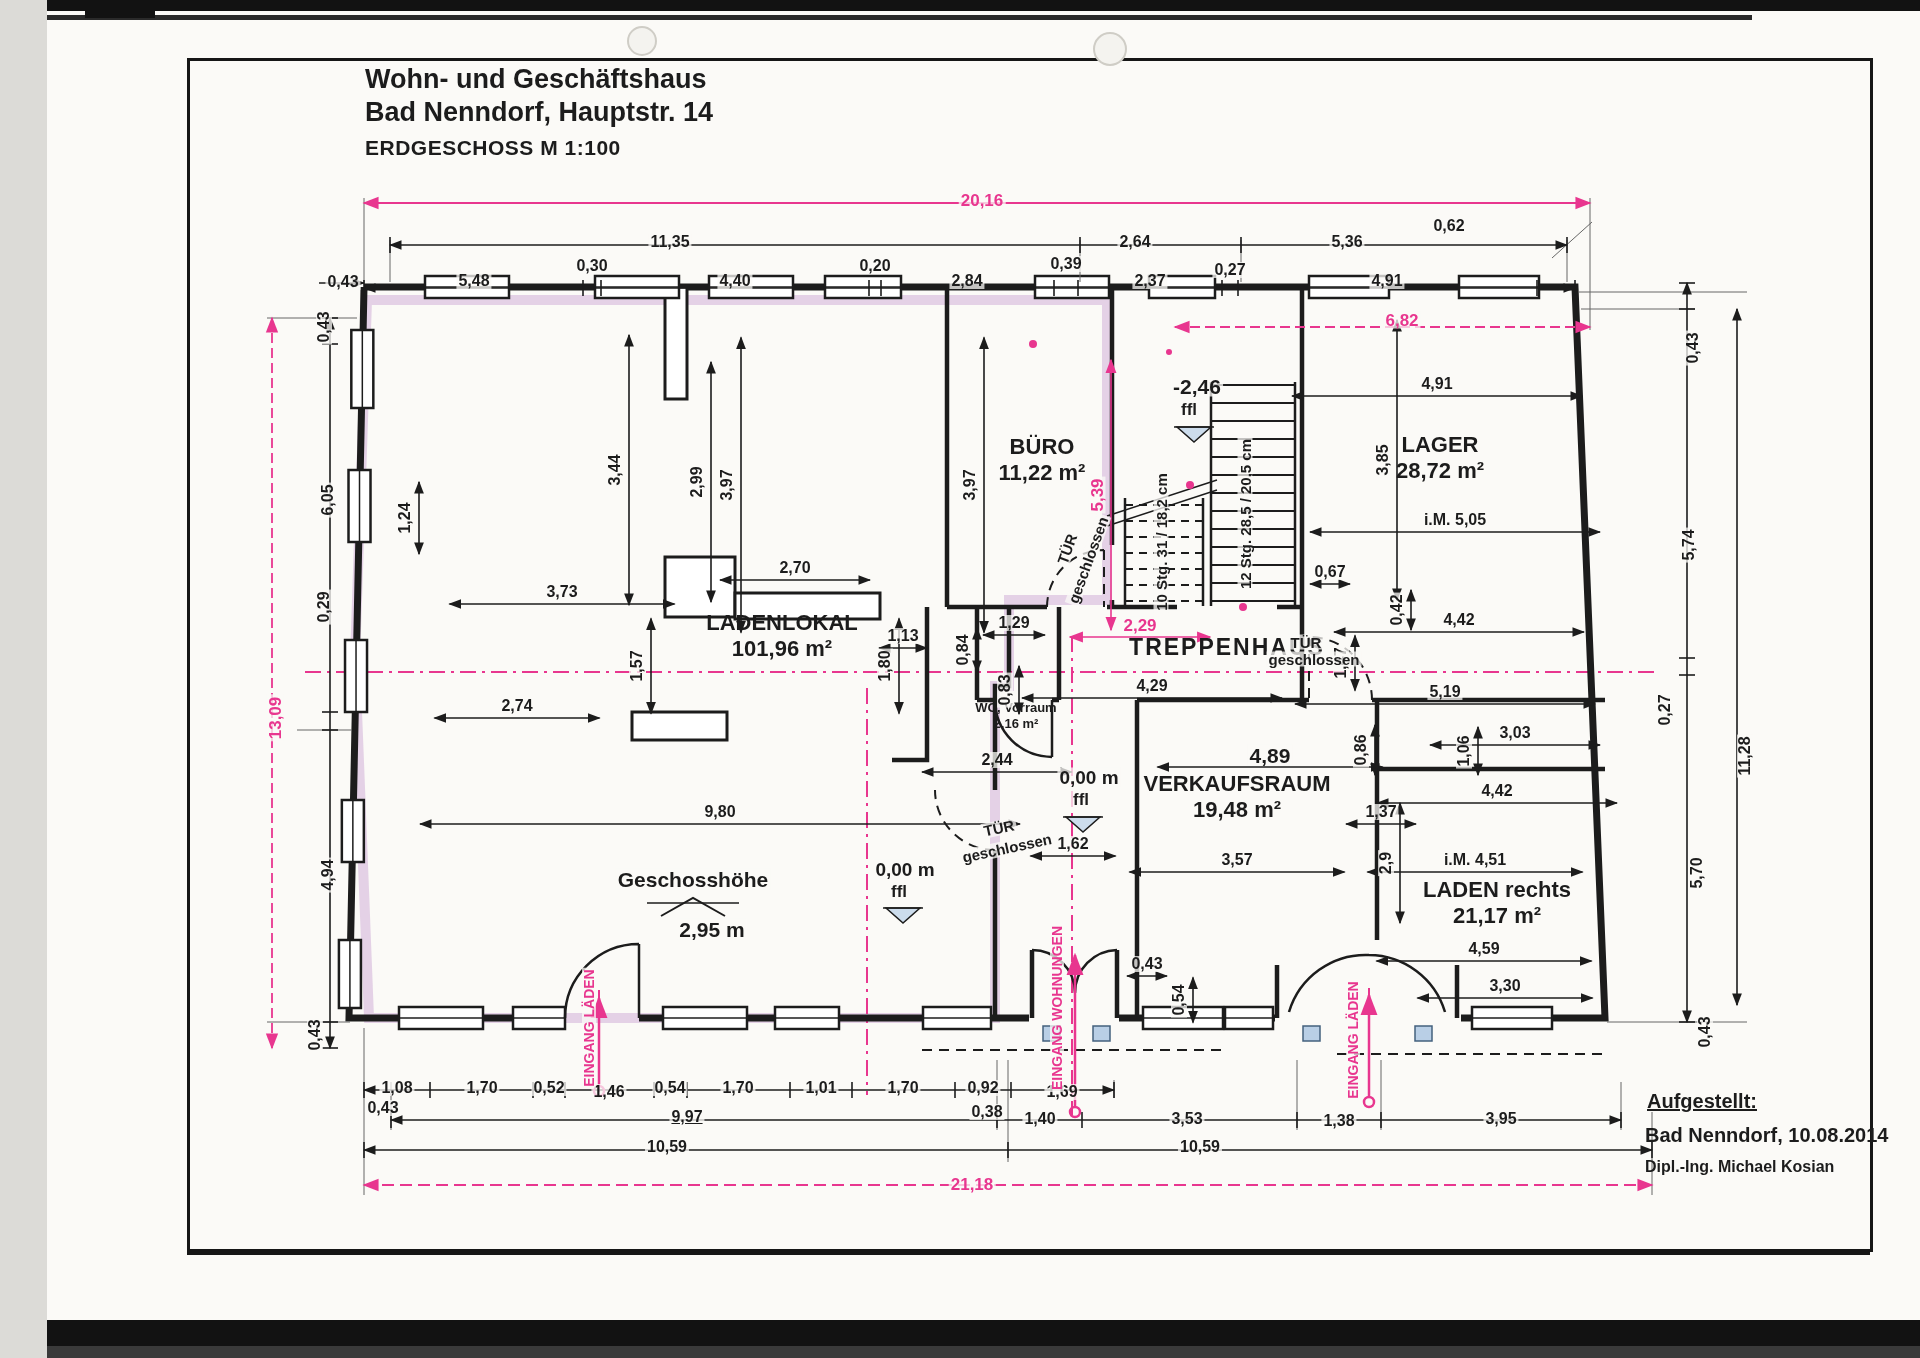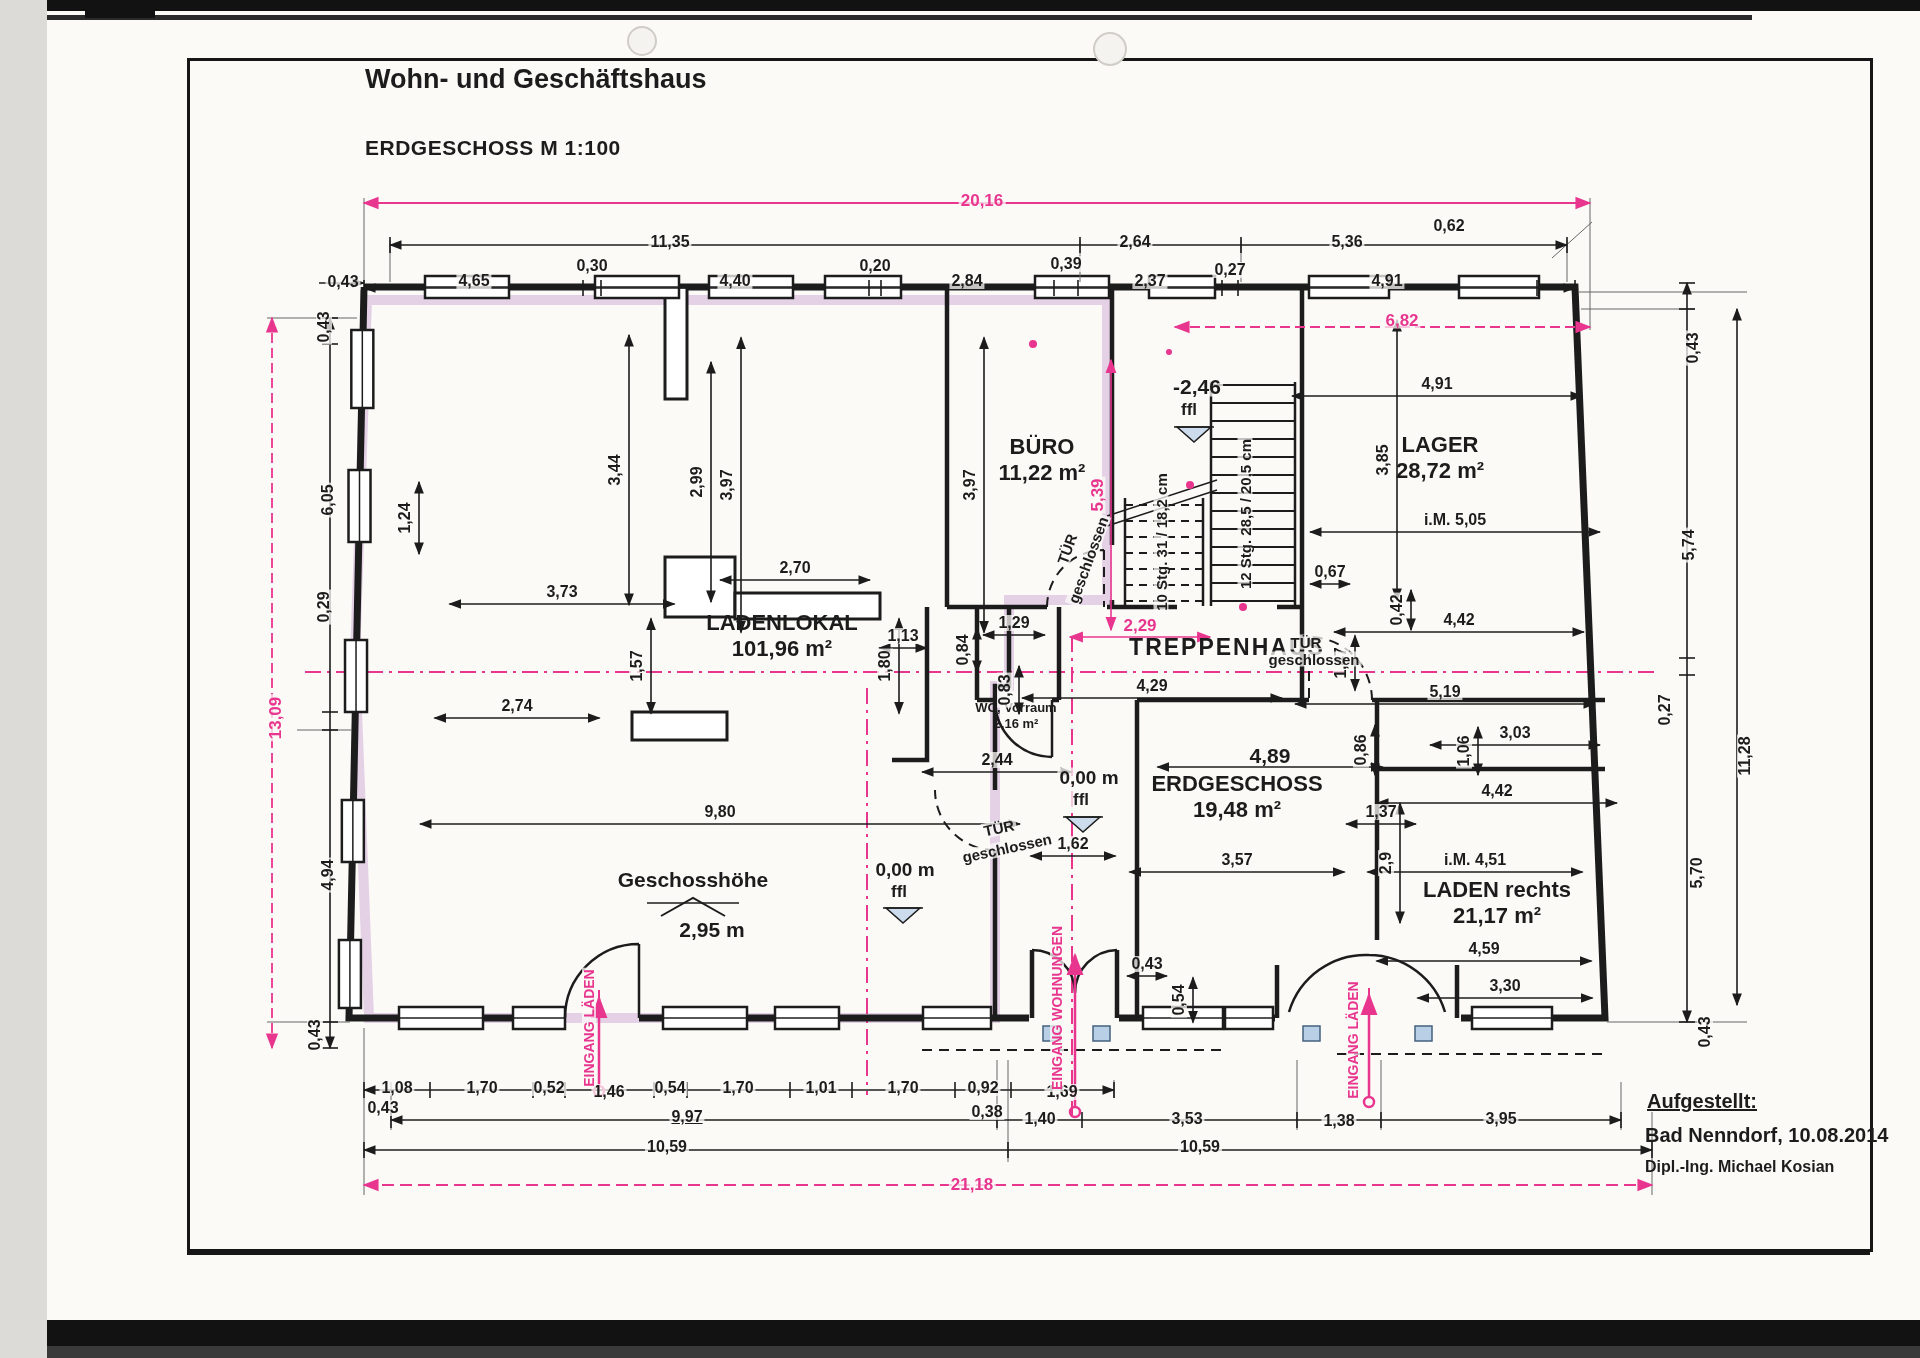--- a/index.html
+++ b/index.html
@@ -357,20 +357,21 @@
     </g>
     <g fill="#e8368f">
       <circle cx="1143" cy="485" r="4"></circle>
       <circle cx="1196" cy="607" r="4"></circle>
       <circle cx="986" cy="344" r="4"></circle>
       <circle cx="1122" cy="352" r="3"></circle>
     </g>
   </svg>
 
   <div class="txt title1" style="left:318px;top:64px;">Wohn- und Geschäftshaus</div>
+  <div class="txt title1" style="left:318px;top:97px;">Bad Nenndorf, Hauptstr. 14</div>
   <div class="txt title3" style="left:318px;top:136px;">ERDGESCHOSS M 1:100</div>
 
   <div class="txt attr-h" style="left:1600px;top:1090px;">Aufgestellt:</div>
   <div class="txt attr-1" style="left:1598px;top:1124px;">Bad Nenndorf, 10.08.2014</div>
   <div class="txt attr-2" style="left:1598px;top:1158px;">Dipl.-Ing. Michael Kosian</div>
 
   <div id="overlay">
       <div class="room" style="left: 735px; top: 636px; font-size: 22px;">
         <div>LADENLOKAL</div>
         <div>101,96 m²</div>
@@ -380,36 +381,36 @@
         <div>11,22 m²</div>
       </div>
       <div class="room" style="left: 1393px; top: 458px; font-size: 22px;">
         <div>LAGER</div>
         <div>28,72 m²</div>
       </div>
       <div class="room" style="left: 1180px; top: 648px; font-size: 23px;">
         <div style="letter-spacing: 2px;">TREPPENHAUS</div>
       </div>
       <div class="room" style="left: 1190px; top: 797px; font-size: 22px;">
-        <div>ERDGESCHOSS</div>
+        <div>VERKAUFSRAUM</div>
         <div>19,48 m²</div>
       </div>
       <div class="room" style="left: 1450px; top: 903px; font-size: 22px;">
         <div>LADEN rechts</div>
         <div>21,17 m²</div>
       </div>
       <div class="room" style="left: 969px; top: 716px; font-size: 13px;">
         <div>WC, Vorraum</div>
         <div>2,16 m²</div>
       </div>
       <div class="lbl" style="font-size: 16px; transform: translate(-50%, -50%); left: 296px; top: 282px;">0,43</div>
       <div class="lbl" style="font-size: 16px; transform: translate(-50%, -50%); left: 623px; top: 242px;">11,35</div>
       <div class="lbl" style="font-size: 16px; transform: translate(-50%, -50%); left: 1088px; top: 242px;">2,64</div>
       <div class="lbl" style="font-size: 16px; transform: translate(-50%, -50%); left: 1300px; top: 242px;">5,36</div>
-      <div class="lbl" style="font-size: 16px; transform: translate(-50%, -50%); left: 427px; top: 281px;">4,65</div>
+      <div class="lbl" style="font-size: 16px; transform: translate(-50%, -50%); left: 427px; top: 281px;">5,48</div>
       <div class="lbl" style="font-size: 16px; transform: translate(-50%, -50%); left: 545px; top: 266px;">0,30</div>
       <div class="lbl" style="font-size: 16px; transform: translate(-50%, -50%); left: 688px; top: 281px;">4,40</div>
       <div class="lbl" style="font-size: 16px; transform: translate(-50%, -50%); left: 828px; top: 266px;">0,20</div>
       <div class="lbl" style="font-size: 16px; transform: translate(-50%, -50%); left: 920px; top: 281px;">2,84</div>
       <div class="lbl" style="font-size: 16px; transform: translate(-50%, -50%); left: 1019px; top: 264px;">0,39</div>
       <div class="lbl" style="font-size: 16px; transform: translate(-50%, -50%); left: 1103px; top: 281px;">2,37</div>
       <div class="lbl" style="font-size: 16px; transform: translate(-50%, -50%); left: 1183px; top: 270px;">0,27</div>
       <div class="lbl" style="font-size: 16px; transform: translate(-50%, -50%); left: 1340px; top: 281px;">4,91</div>
       <div class="lbl" style="font-size: 16px; transform: translate(-50%, -50%); left: 1402px; top: 226px;">0,62</div>
       <div class="lbl" style="font-size: 16px; transform: translate(-50%, -50%) rotate(-90deg); left: 277px; top: 327px;">0,43</div>

